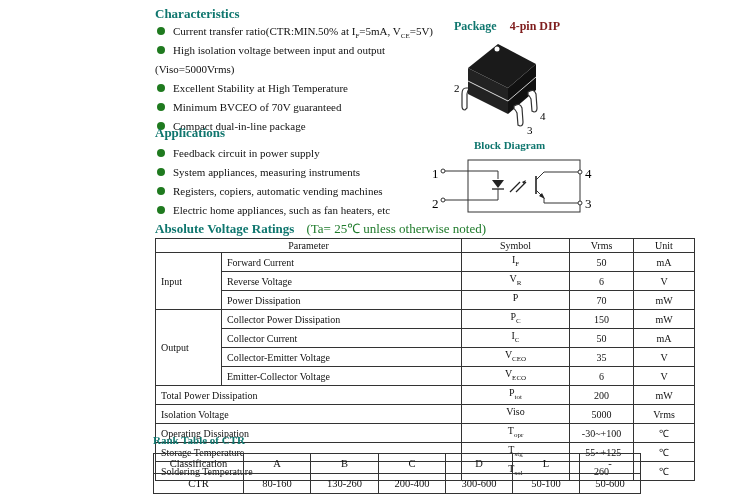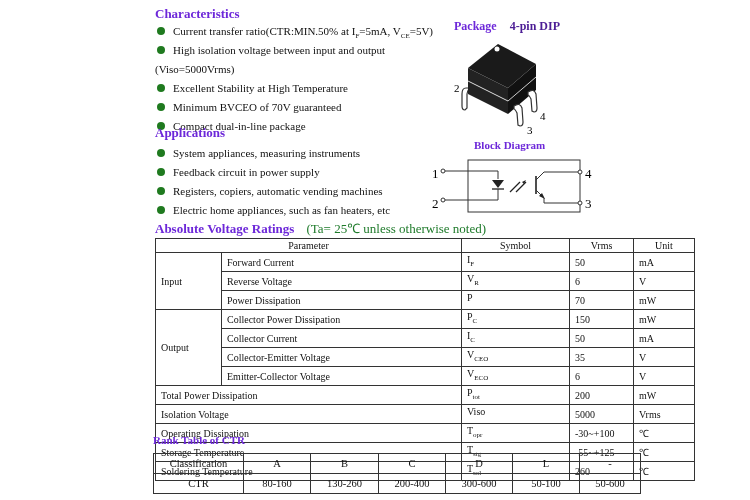--- a/index.html
+++ b/index.html
@@ -1,32 +1,32 @@
 <!DOCTYPE html>
 <html><head>
   <meta charset="utf-8">
   <style>
     html, body { margin: 0; padding: 0; background: #ffffff; }
     body { width: 750px; height: 500px; position: relative; overflow: hidden;
            font-family: "Liberation Serif", serif; color: #111; }
-    .h-blue { color: #6d28d9; font-weight: bold; font-family: "Liberation Serif", serif; text-align: center; }
-    .h-green { color: #4c1d95; font-weight: bold; }
+    .h-blue { color: #0f766e; font-weight: bold; font-family: "Liberation Serif", serif; text-align: center; }
+    .h-green { color: #7f1d1d; font-weight: bold; }
     .sec-title { position: absolute; font-size: 13px; }
     ul.bullets { list-style: none; margin: 0; padding: 0; position: absolute; font-size: 11px; }
     ul.bullets li { height: 19px; line-height: 19px; white-space: nowrap; }
     .dot { display: inline-block; width: 8px; height: 8px; border-radius: 50%;
            background: #1f7a1f; margin-right: 8px; vertical-align: -0px; }
     sub { font-size: 7px; }
 
     table.amr { position: absolute; left: 155px; top: 238px; border-collapse: collapse;
                 font-size: 10px; }
     table.amr td, table.amr th { border: 1px solid #333; padding: 0 5px; height: 13.3px;
                 line-height: 13px; font-weight: normal; white-space: nowrap; }
     table.amr th { text-align: center; }
-    .c { text-align: left; }
+    .c { text-align: center; }
 
     .rank-title { position: absolute; left: 153px; top: 434px; font-size: 11px; }
     table.rank { position: absolute; left: 153px; top: 453px; border-collapse: collapse; font-size: 10.5px; padding-left: 36px; }
     table.rank td { border: 1px solid #333; text-align: center; height: 19px; line-height: 19px; padding: 0; }
 
     .pkg-label { position: absolute; left: 454px; top: 19px; font-size: 12px; }
     .blk-title { position: absolute; left: 474px; top: 139px; font-size: 11px; }
   </style>
 </head>
 <body>
@@ -36,22 +36,22 @@
   <li><span class="dot"></span><span>Current transfer ratio(CTR:MIN.50% at I</span><sub>F</sub><span>=5mA, V</span><sub>CE</sub><span>=5V)</span></li>
   <li><span class="dot"></span><span>High isolation voltage between input and output</span></li>
   <li style="margin-left:-2px;"><span>(Viso=5000Vrms)</span></li>
   <li><span class="dot"></span><span>Excellent Stability at High Temperature</span></li>
   <li><span class="dot"></span><span>Minimum BVCEO of 70V guaranteed</span></li>
   <li><span class="dot"></span><span>Compact dual-in-line package</span></li>
 </ul>
 
 <div class="sec-title h-blue" style="left:155px;top:125px;">Applications</div>
 <ul class="bullets" style="left:157px;top:144px;">
+  <li><span class="dot"></span><span>Feedback circuit in power supply</span></li>
   <li><span class="dot"></span><span>System appliances, measuring instruments</span></li>
-  <li><span class="dot"></span><span>Feedback circuit in power supply</span></li>
   <li><span class="dot"></span><span>Registers, copiers, automatic vending machines</span></li>
   <li><span class="dot"></span><span>Electric home appliances, such as fan heaters, etc</span></li>
 </ul>
 
 <div class="pkg-label">
   <span class="h-blue">Package</span>
   <span class="h-green" style="margin-left:10px;">4-pin DIP</span>
 </div>
 <svg style="position:absolute;left:452px;top:36px;" width="110" height="100" viewBox="0 0 110 100">
 

